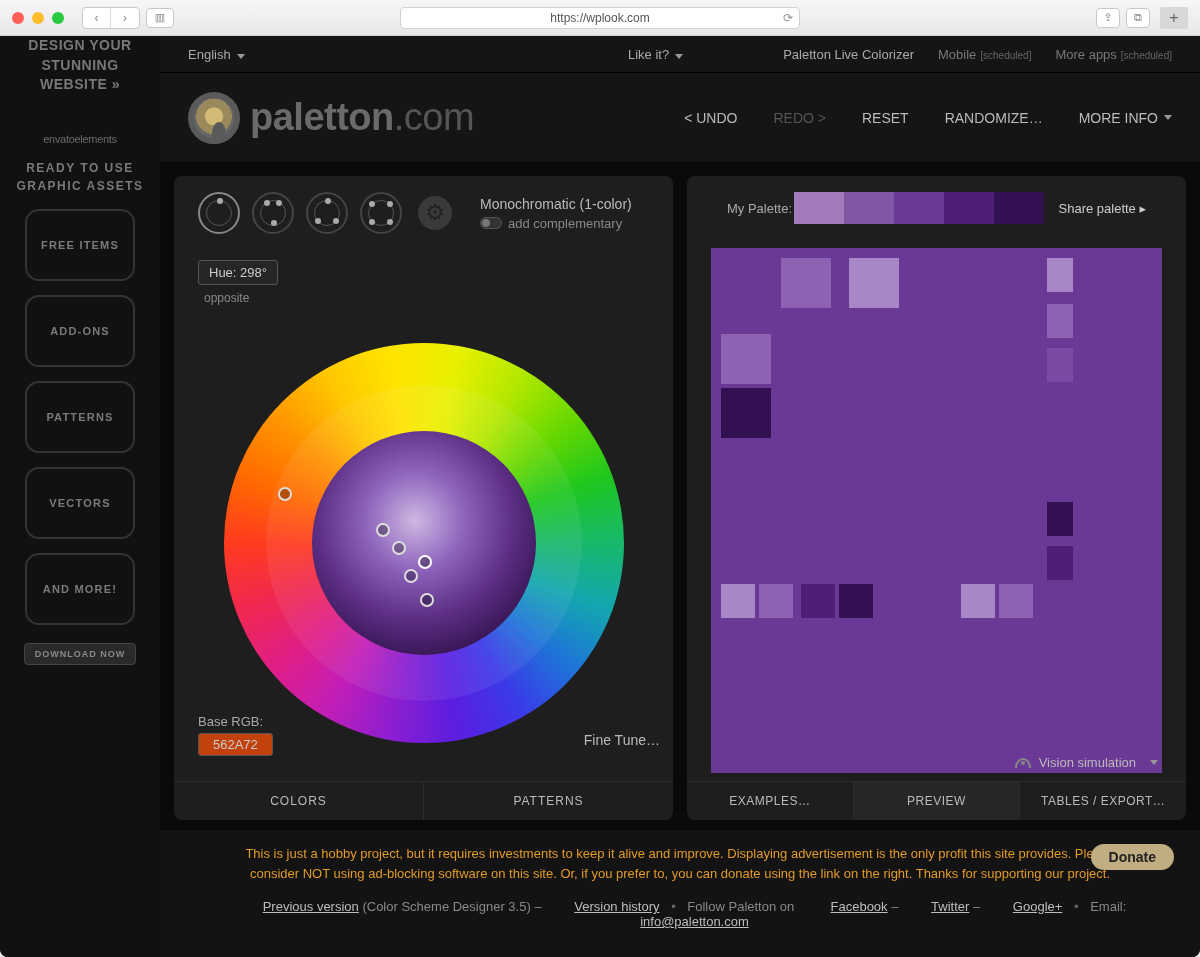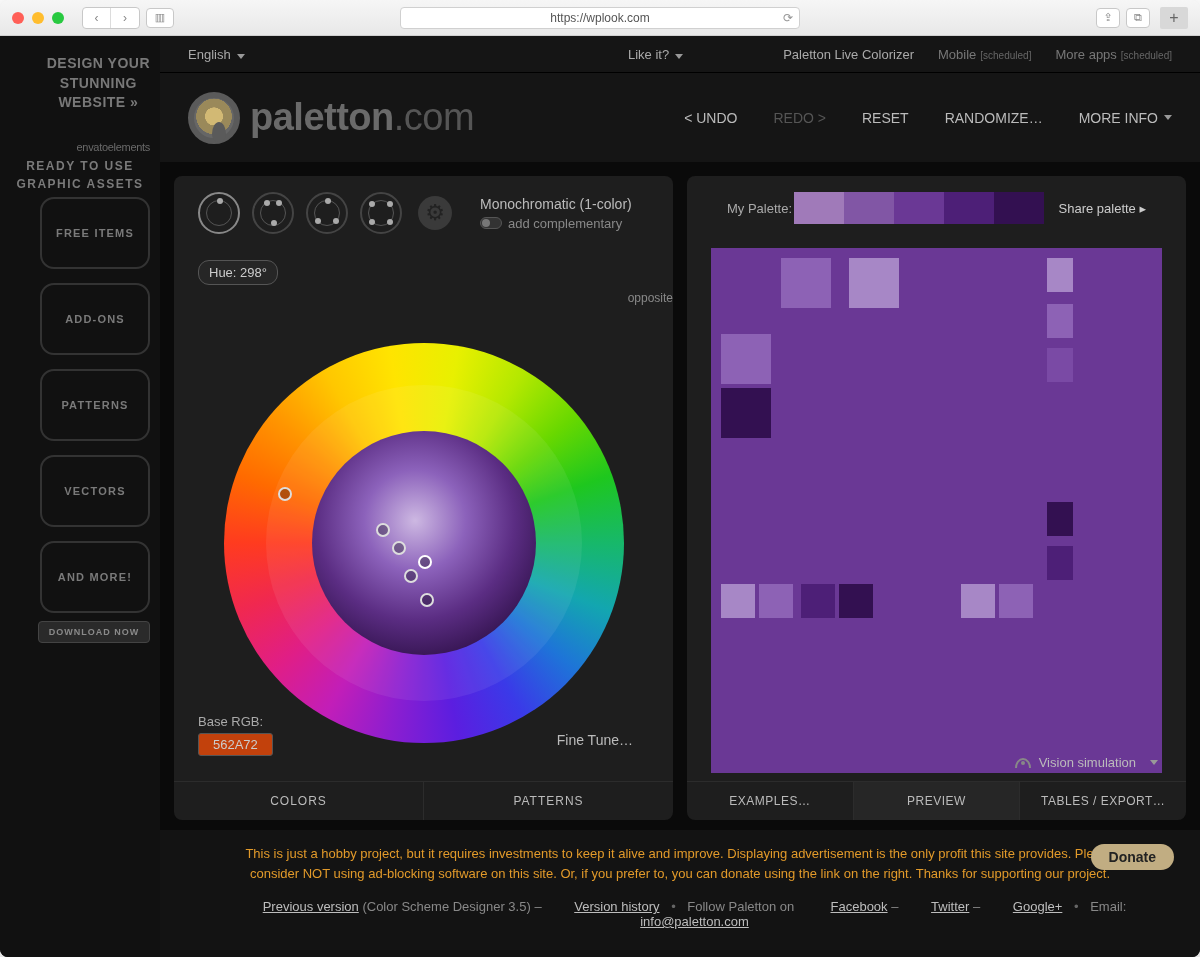--- a/index.html
+++ b/index.html
@@ -17,21 +17,21 @@
 .nav-btns span:first-child{border-right:1px solid #dcdcdc;}
 .sidebar-btn{ margin-left:6px; width:28px;height:20px;border:1px solid #c8c8c8;border-radius:4px;background:#fff;display:flex;align-items:center;justify-content:center;color:#888;font-size:11px;}
 .url-bar { position:absolute; left:50%; transform:translateX(-50%); width:400px; height:22px; background:#fff; border:1px solid #d0d0d0; border-radius:4px; display:flex; align-items:center; justify-content:center; font-size:12px; color:#555; }
 .url-bar .refresh { position:absolute; right:6px; color:#999; }
 .tb-right { margin-left:auto; display:flex; gap:6px; align-items:center; }
 .tb-right span{ width:24px;height:20px;border:1px solid #c8c8c8;border-radius:4px;background:#fff;display:flex;align-items:center;justify-content:center;color:#888;font-size:11px;}
 .plus-tab{width:28px;height:22px;background:#d8d8d8;display:flex;align-items:center;justify-content:center;color:#666;border-radius:2px;margin-left:4px;}
 
 
 .page { flex:1; background:#0a0a0a; display:flex; overflow:hidden; color:#999; }
-.left-sidebar { width:160px; background:#111; padding:18px 10px; display:flex; flex-direction:column; align-items:flex-end; gap:4px;}
+.left-sidebar { width:160px; background:#111; padding:0 10px; display:flex; flex-direction:column; align-items:center; gap:14px;}
 .left-sidebar .promo-title{ color:#787878; font-size:14px; font-weight:700; text-align:center; line-height:1.4; letter-spacing:.5px;}
 .left-sidebar .envato{ color:#6a6a6a; font-size:11px; margin-top:24px; letter-spacing:-.3px;}
 .left-sidebar .ready{ color:#7a7a7a; font-size:12px; font-weight:700; letter-spacing:1.5px; text-align:center; line-height:1.5;}
 .side-box{ width:110px; height:72px; border:2px solid #333; border-radius:14px; display:flex; align-items:center; justify-content:center; color:#7a7a7a; font-size:11px; font-weight:700; letter-spacing:1.2px; text-align:center;}
 .dl-btn{ width:112px; padding:5px 0; background:#2a2a2a; border:1px solid #444; border-radius:4px; color:#8a8a8a; font-size:9px; font-weight:700; letter-spacing:1px; text-align:center; margin-top:4px;}
 
 .main-area{ flex:1; display:flex; flex-direction:column; min-width:0;}
 .top-strip{ height:36px; background:#151515; display:flex; align-items:center; padding:0 28px; font-size:13px; color:#aaa;}
 .top-strip .lang{ cursor:pointer;}
 .top-strip .like{ margin-left:auto; margin-right:100px; cursor:pointer;}
@@ -63,22 +63,22 @@
 .sb1 .dot{top:4px;left:17px;}
 .sb5{border:none;}
 .sb5::before{display:none;}
 .sb5 .gear{position:absolute;inset:4px;border-radius:50%;background:#3a3a3a;display:flex;align-items:center;justify-content:center;color:#222;font-size:22px;}
 .scheme-label{ margin-left:12px;}
 .scheme-label .sl-title{color:#bbb;font-size:14px;}
 .scheme-label .sl-sub{color:#888;font-size:13px;display:flex;align-items:center;gap:6px;margin-top:4px;cursor:pointer;}
 .toggle{width:22px;height:12px;border-radius:6px;background:#333;border:1px solid #555;position:relative;}
 .toggle::after{content:"";position:absolute;width:8px;height:8px;border-radius:50%;background:#777;left:1px;top:1px;}
 
-.hue-box{ margin:18px 0 0 24px; padding:4px 10px; border:1px solid #555; background:#262626; color:#ccc; font-size:13px; border-radius:11px; display:inline-block;}
-.opposite{margin:6px 0 0 30px;font-size:12px;color:#888;text-align:right;}
+.hue-box{ margin:18px 0 0 24px; padding:4px 10px; border:1px solid #555; background:#262626; color:#ccc; font-size:13px; border-radius:3px; display:inline-block;}
+.opposite{margin:6px 0 0 30px;font-size:12px;color:#888;}
 
 .wheel-wrap{ position:relative; flex:1; display:flex; align-items:center; justify-content:center;}
 .wheel{ width:400px; height:400px; border-radius:50%; position:relative;
   background: conic-gradient(from -90deg,
     #ff3b1f, #ff6a00, #ff9500, #ffc700, #ffe400, #e8f000, #b4e800, #68d800, #1ec71e,
     #17b86a, #13a6b0, #1e74d8, #3a3ae8, #5b1ee0, #8c1ed0, #c21eb8, #e01e86, #f02850, #ff3b1f);
 }
 .wheel-ring2{position:absolute;inset:42px;border-radius:50%;background:rgba(255,255,255,.07);}
 .wheel-inner{ position:absolute; inset:88px; border-radius:50%;
   background: radial-gradient(circle at 46% 40%, #cdb8e2 0%, #8c62bb 28%, #5b2d83 55%, #2e1048 82%, #0a0318 100%);}
@@ -86,21 +86,21 @@
 .m-out{left:54px;top:144px;}
 .m1{left:180px;top:226px;}
 .m2{left:152px;top:180px;}
 .m3{left:168px;top:198px;}
 .m4{left:196px;top:250px;}
 .m-center{left:194px;top:212px;border-color:#fff;}
 
 .base-block{position:absolute;left:24px;bottom:64px;}
 .base-label{color:#aaa;font-size:13px;margin-bottom:4px;}
 .base-val{padding:3px 14px;background:#c2410c;border:1px solid #555;color:#ccc;font-size:13px;border-radius:3px;display:inline-block;}
-.fine-tune{position:absolute;right:40px;bottom:72px;color:#bbb;font-size:14px;cursor:pointer;}
+.fine-tune{position:absolute;right:13px;bottom:72px;color:#bbb;font-size:14px;cursor:pointer;}
 
 .panel-tabs{display:flex;border-top:1px solid #2c2c2c;}
 .panel-tabs .tab{flex:1;height:38px;display:flex;align-items:center;justify-content:center;font-size:12px;color:#bbb;letter-spacing:1px;cursor:pointer;}
 .panel-tabs .tab + .tab{border-left:1px solid #2c2c2c;}
 
 
 .pal-header{display:flex;align-items:center;padding:16px 40px 8px;gap:2px;}
 .pal-header .lbl{font-size:13px;color:#aaa;}
 .swatch-strip{display:flex;height:32px;width:250px;}
 .swatch-strip span{flex:1;}

